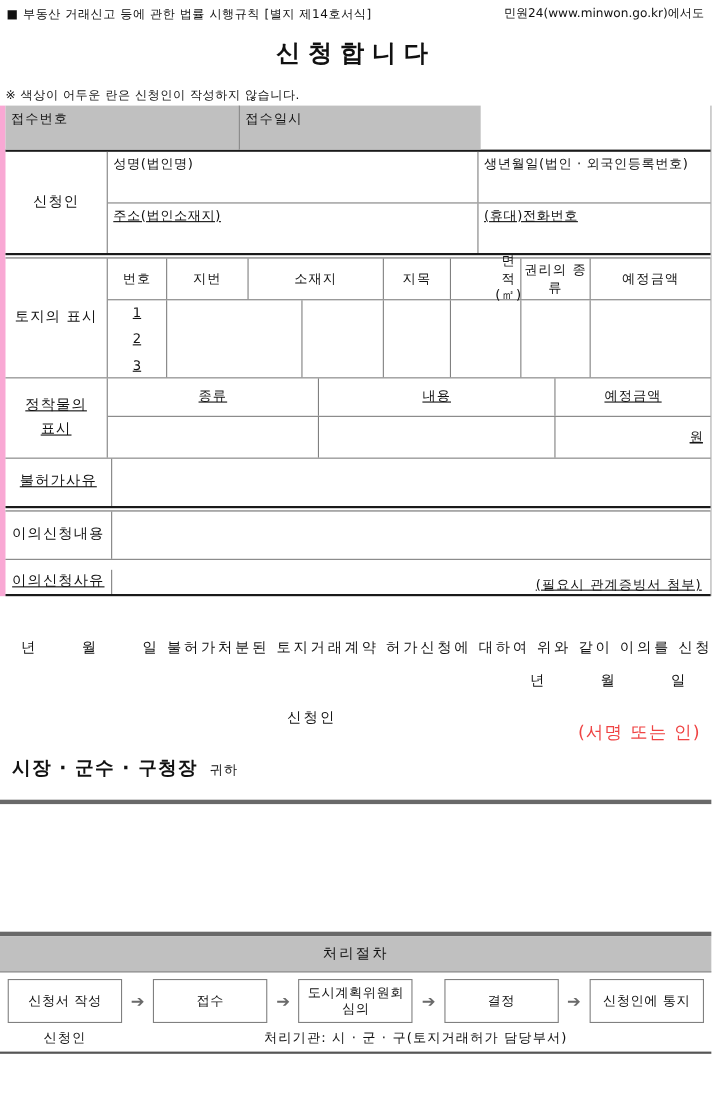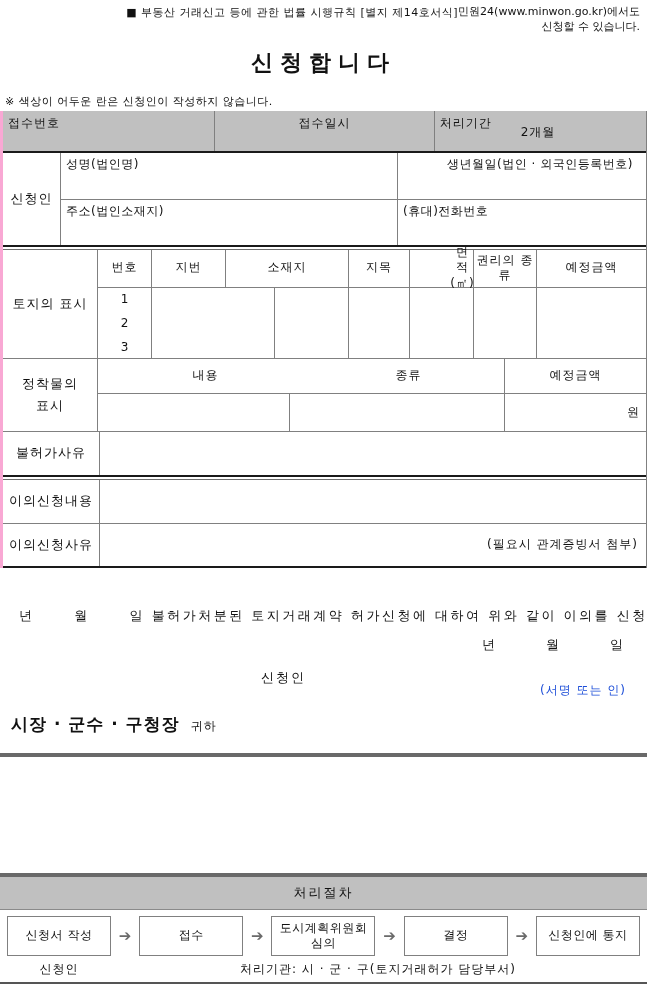--- a/index.html
+++ b/index.html
@@ -5,37 +5,37 @@
   * { margin:0; padding:0; box-sizing:border-box; }
   html,body { background:#fff; }
   body {
     font-family:"DejaVu Sans","Liberation Sans",sans-serif;
     color:#111;
     width:647px;
   }
   .page { position:relative; width:647px; height:1006px; overflow:hidden; background:#fff; }
 
   
-  .top-row { display:flex; justify-content:flex-end; padding:5px 7px 0 6px; }
+  .top-row { display:flex; justify-content:space-between; padding:5px 7px 0 6px; }
   .top-left { font-size:11px; letter-spacing:0.5px; white-space:nowrap; }
   .top-right { font-size:11px; text-align:right; line-height:1.35; }
 
   .title { text-align:center; font-size:22px; font-weight:bold; letter-spacing:7px; margin-top:13px; }
   .notice { font-size:11px; margin:16px 0 2px 5px; letter-spacing:0.5px; }
 
   
-  .form { width:647px; border-left:3px solid #f9a8d4; border-right:1px solid #808080; margin-top:0; }
+  .form { width:647px; border-left:5px solid #f9a8d4; border-right:1px solid #808080; margin-top:0; }
   .frow { display:flex; width:100%; }
   .cell { position:relative; }
   .cell + .cell { border-left:1px solid #808080; }
   .shaded { background:#c0c0c0; }
   .lbl { font-size:12px; padding:4px 5px; letter-spacing:1px; }
   .sep-thick { border-top:2px solid #1a1a1a; }
   .sep-double { height:5px; border-top:2px solid #1a1a1a; border-bottom:1px solid #6e6e6e; background:#fff; }
-  .hline { border-top:1px solid #808080; }
+  .hline { border-top:1px solid #808080;text-decoration:underline; }
 
   .r-receipt { height:40px; }
   .period-val { position:absolute; left:86px; top:13px; font-size:12px; letter-spacing:1px; }
 
   .seclabel { display:flex; align-items:center; justify-content:center; font-size:13px;
               letter-spacing:1px; text-align:center; line-height:1.7; border-right:1px solid #808080; }
   .stack { flex:1; display:flex; flex-direction:column; }
   .field { font-size:12px; padding:3px 5px; letter-spacing:0.5px; }
   .h46 { height:46px; }
 
@@ -45,21 +45,21 @@
               font-size:12px; line-height:24px; }
   .won { display:flex; align-items:center; justify-content:flex-end; font-size:12px; padding-right:7px; }
   .attach-note { display:flex; align-items:center; justify-content:flex-end; font-size:12px;
                  padding-right:8px; letter-spacing:1px; }
 
   
   .para { margin-top:13px; padding-left:19px; font-size:13px; line-height:23px; letter-spacing:2.5px; white-space:pre; }
   .dateline { margin-top:9px; text-align:right; padding-right:22px; font-size:13px; letter-spacing:2px; white-space:pre; }
   .sigrow { margin-top:15px; position:relative; height:34px; }
   .applicant-sign { position:absolute; left:0; right:80px; text-align:center; top:0; font-size:13px; letter-spacing:2px; }
-  .sign-note { position:absolute; right:21px; top:13px; font-size:12px; color:#1d4ed8; letter-spacing:1px; }
+  .sign-note { position:absolute; right:10px; top:13px; font-size:16px; color:#ef4444; letter-spacing:1px; }
   .recipient { margin-top:10px; padding-left:11px; }
   .recipient .big { font-size:17px; font-weight:bold; letter-spacing:1px; }
   .recipient .small { font-size:12px; margin-left:6px; letter-spacing:1px; }
 
   .divider { height:4px; background:#696969; width:100%; }
   .div1 { margin-top:17px; }
   .div2 { margin-top:116px; }
 
   
   .proc-header { height:33px; background:#c0c0c0; border-bottom:1px solid #8a8a8a;
@@ -75,52 +75,47 @@
 </style>
 </head>
 <body>
 
 <div class="page">
 
   <div class="top-row">
     <div class="top-left">■ 부동산 거래신고 등에 관한 법률 시행규칙 [별지 제14호서식]</div>
     <div class="top-right">
       <div>민원24(www.minwon.go.kr)에서도</div>
-      <div>신청할 수 있습니다.</div>
     </div>
   </div>
 
   <div class="title">신청합니다</div>
   <div class="notice">※ 색상이 어두운 란은 신청인이 작성하지 않습니다.</div>
 
   <div class="form">
 
     <div class="frow r-receipt">
       <div class="cell shaded" style="width:212px;">
         <div class="lbl">접수번호</div>
       </div>
-      <div class="cell shaded" style="width:220px;text-align:center;">
+      <div class="cell shaded" style="width:220px;">
         <div class="lbl">접수일시</div>
-      </div>
-      <div class="cell shaded" style="width:213px;">
-        <div class="lbl">처리기간</div>
-        <div class="period-val">2개월</div>
       </div>
     </div>
 
     <div class="sep-thick"></div>
 
     <div class="frow">
       <div class="seclabel" style="width:97px;">신청인</div>
       <div class="stack">
         <div class="frow h46">
           <div class="cell" style="width:336px; border-left:none;">
             <div class="field">성명(법인명)</div>
           </div>
-          <div class="cell" style="width:249px;padding-left:44px;">
+          <div class="cell" style="width:212px;">
             <div class="field">생년월일(법인 · 외국인등록번호)</div>
           </div>
         </div>
         <div class="frow h46 hline">
           <div class="cell" style="width:336px; border-left:none;">
             <div class="field">주소(법인소재지)</div>
           </div>
           <div class="cell" style="width:212px;">
             <div class="field">(휴대)전화번호</div>
           </div>
@@ -158,22 +153,22 @@
       </div>
     </div>
 
     <div class="frow hline">
       <div class="seclabel" style="width:97px; flex-direction:column;">
         <div>정착물의</div>
         <div>표시</div>
       </div>
       <div class="stack">
         <div class="frow" style="height:34px;">
+          <div class="cell thead" style="width:191px; border-left:none;">종류</div>
           <div class="cell thead" style="width:215px;">내용</div>
-          <div class="cell thead" style="width:191px; border-left:none;">종류</div>
           <div class="cell thead" style="width:142px;">예정금액</div>
         </div>
         <div class="frow hline" style="height:38px;">
           <div class="cell" style="width:191px; border-left:none;"></div>
           <div class="cell" style="width:215px;"></div>
           <div class="cell won" style="width:142px;">
             <span>원</span>
           </div>
         </div>
       </div>
@@ -183,21 +178,21 @@
       <div class="seclabel" style="width:97px;">불허가사유</div>
       <div class="cell" style="flex:1;"></div>
     </div>
 
     <div class="sep-double"></div>
 
     <div class="frow" style="height:43px;">
       <div class="seclabel" style="width:97px;">이의신청내용</div>
       <div class="cell" style="flex:1;"></div>
     </div>
-    <div class="frow hline" style="height:43px;">
+    <div class="frow hline" style="height:32px;align-items:flex-end;">
       <div class="seclabel" style="width:97px;">이의신청사유</div>
       <div class="cell attach-note" style="flex:1;">
         <span>(필요시 관계증빙서 첨부)</span>
       </div>
     </div>
 
     <div class="sep-thick"></div>
   </div>
 
   <div class="para"><br><span>년      월      일 불허가처분된 토지거래계약 허가신청에 대하여 위와 같이 이의를 신청합니다.</span></div>

